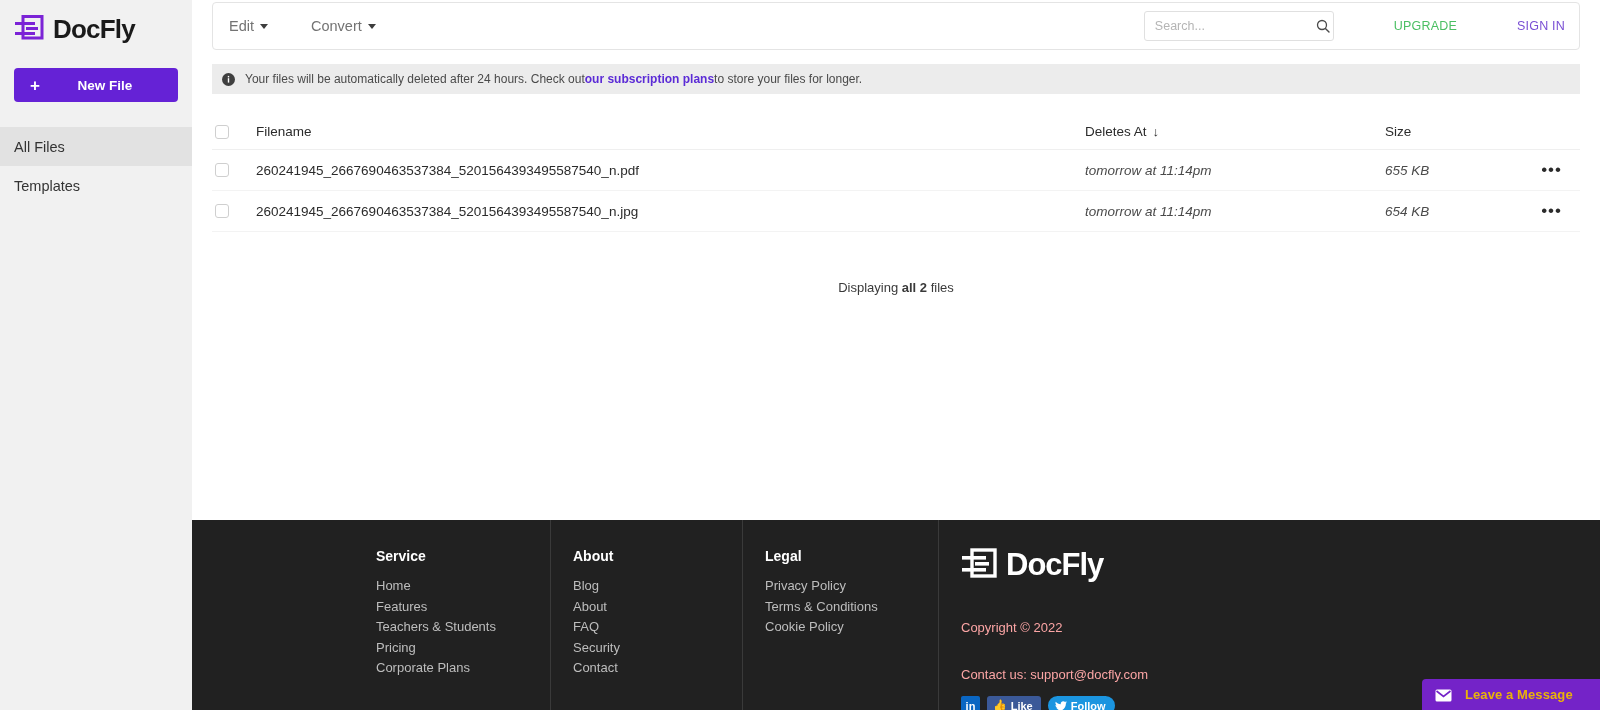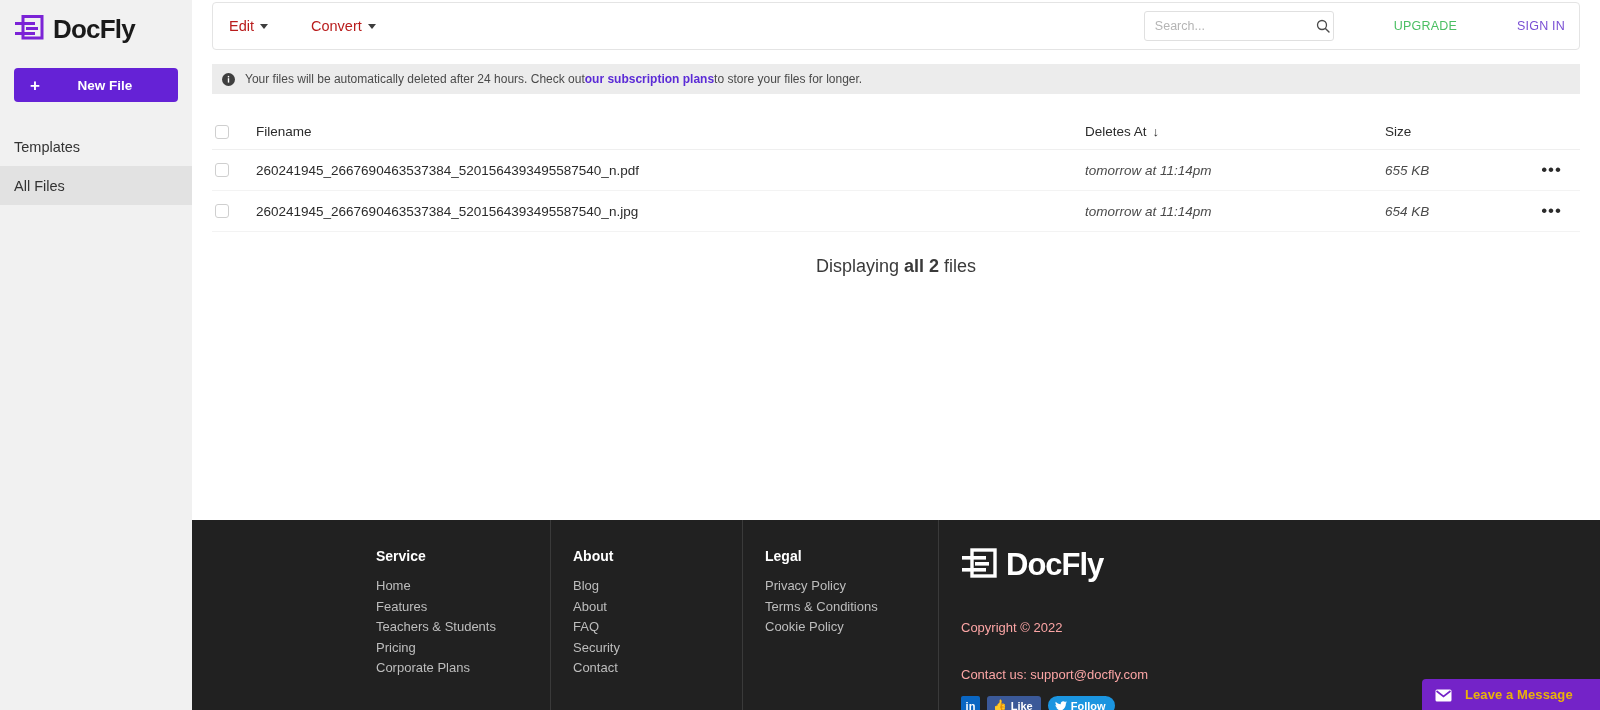--- a/index.html
+++ b/index.html
@@ -52,21 +52,21 @@
   }
   .main-inner { padding: 0 20px; flex: 1; display: flex; flex-direction: column; }
 
   
   .toolbar {
     margin-top: 2px; height: 48px;
     border: 1px solid #e4e4e4; border-radius: 4px;
     display: flex; align-items: center; background: #fff;
   }
   .menu-btn {
-    font-size: 14.5px; color: #b91c1c; cursor: pointer;
+    font-size: 14.5px; color: #737373; cursor: pointer;
     display: flex; align-items: center; gap: 6px;
   }
   .menu-btn.edit { margin-left: 16px; }
   .menu-btn.convert { margin-left: 43px; }
   .caret {
     width: 0; height: 0;
     border-left: 4.5px solid transparent; border-right: 4.5px solid transparent;
     border-top: 5px solid #3d3d3d; display: inline-block;
   }
   .toolbar-right {
@@ -119,21 +119,21 @@
   .c-del { width: 300px; }
   .c-size { width: 140px; }
   .c-menu { width: 55px; display: flex; justify-content: flex-end; padding-right: 18px; }
   .t-row .c-del, .t-row .c-size { font-style: italic; color: #4a4a4a; }
   .sort-arrow { margin-left: 6px; font-size: 13px; }
   .dots {
     color: #2b2b2b; font-size: 17px; letter-spacing: 1px; cursor: pointer;
     line-height: 10px;
   }
   .displaying {
-    margin-top: 24px; text-align: center; font-size: 18px; color: #3a3a3a;
+    margin-top: 48px; text-align: center; font-size: 13px; color: #3a3a3a;
   }
   .displaying b { font-weight: 700; }
 
   
   .footer {
     position: absolute; left: 0; bottom: 0; width: 1408px; height: 190px;
     background: #212121; color: #d0d0d0; display: flex; padding-left: 0;
   }
   .fcol {
     padding: 28px 0 0 0; display: flex; flex-direction: column;
@@ -204,25 +204,25 @@
       </span>
       <span class="logo-text">DocFly</span>
     </div>
 
     <button class="newfile-btn">
       <span class="newfile-plus">+</span>
       <span class="newfile-label">New File</span>
     </button>
 
     <nav class="nav">
+      <div class="nav-item active">
+        <span>All Files</span>
+      </div>
       <div class="nav-item">
         <span>Templates</span>
-      </div>
-      <div class="nav-item active">
-        <span>All Files</span>
       </div>
     </nav>
   </aside>
 
   <section class="main">
     <div class="main-inner">
 
       <div class="toolbar">
         <div class="menu-btn edit">
           <span>Edit</span>

